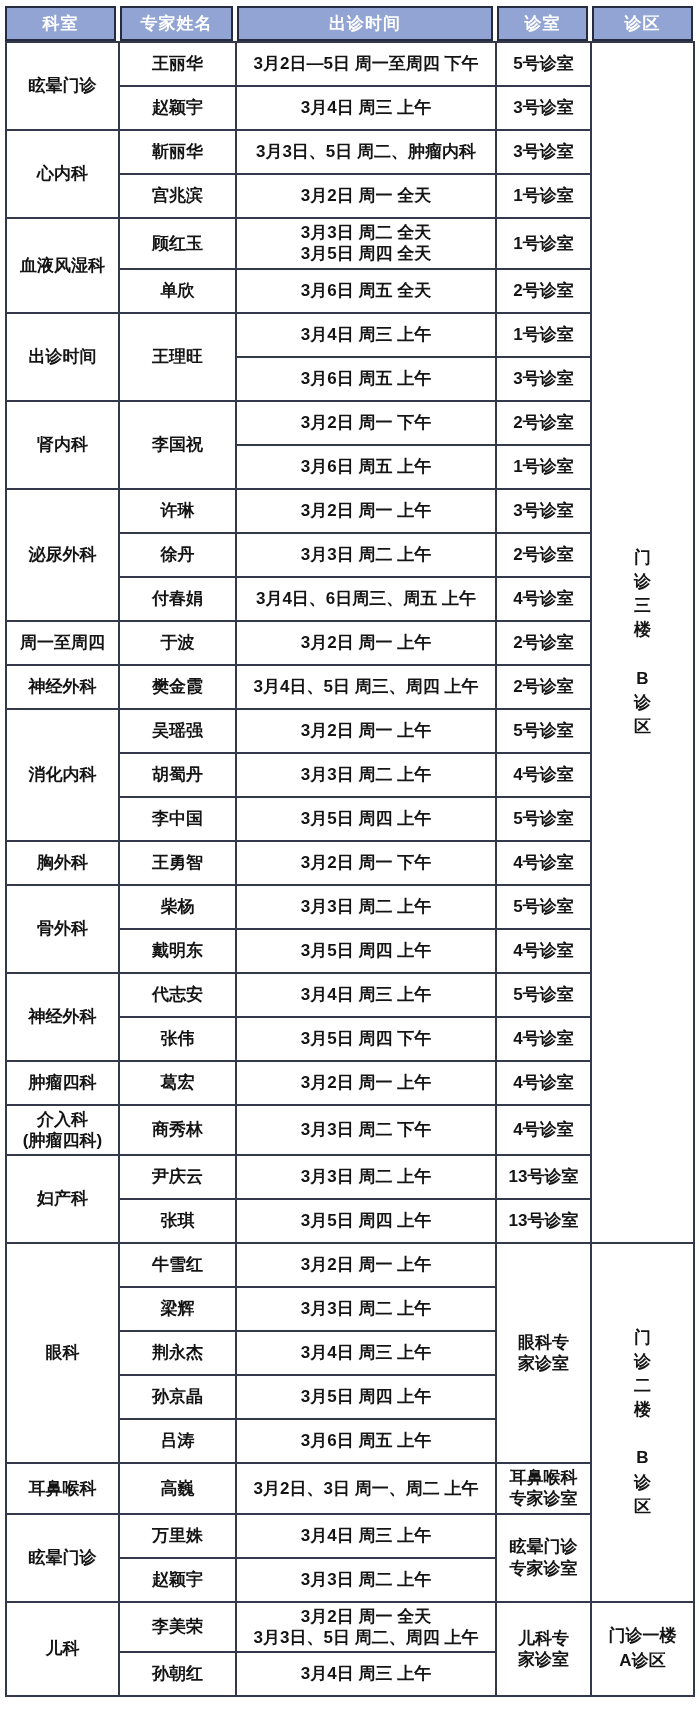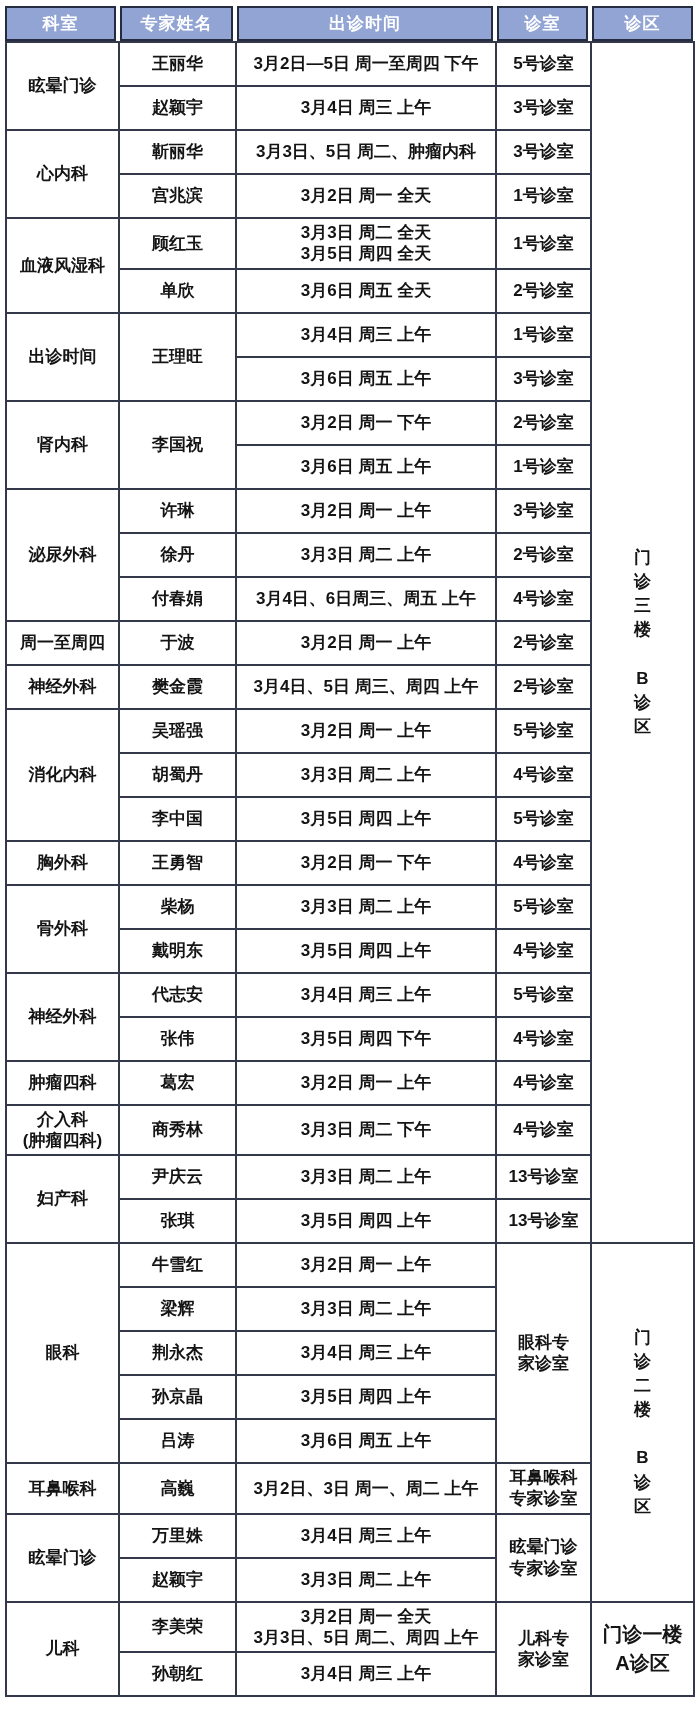--- a/index.html
+++ b/index.html
@@ -42,21 +42,21 @@
     text-align:center;vertical-align:middle;
     padding:3px 2px;height:44px;
     white-space:pre-line;
     background:var(--row-bg);
   }
   td.shade{background:var(--shade-bg);margin-top:34px;}
   td.time{text-align:left;padding-left:8px;padding-right:4px;border-radius:21px;}
   td.dept{font-size:17px;}
   td.area{background:#ffffff;font-weight:bold;}
   td.area .vlabel{line-height:1.42;font-size:17px;}
-  td.area .hlabel{line-height:1.45;font-size:20px;}
+  td.area .hlabel{line-height:1.45;font-size:17px;}
 </style>
 </head>
 <body>
 
 <div class="page">
 
   <div class="header-row">
     <div class="hcol" style="width:113px">
       <div class="hcell">科室</div>
     </div>

